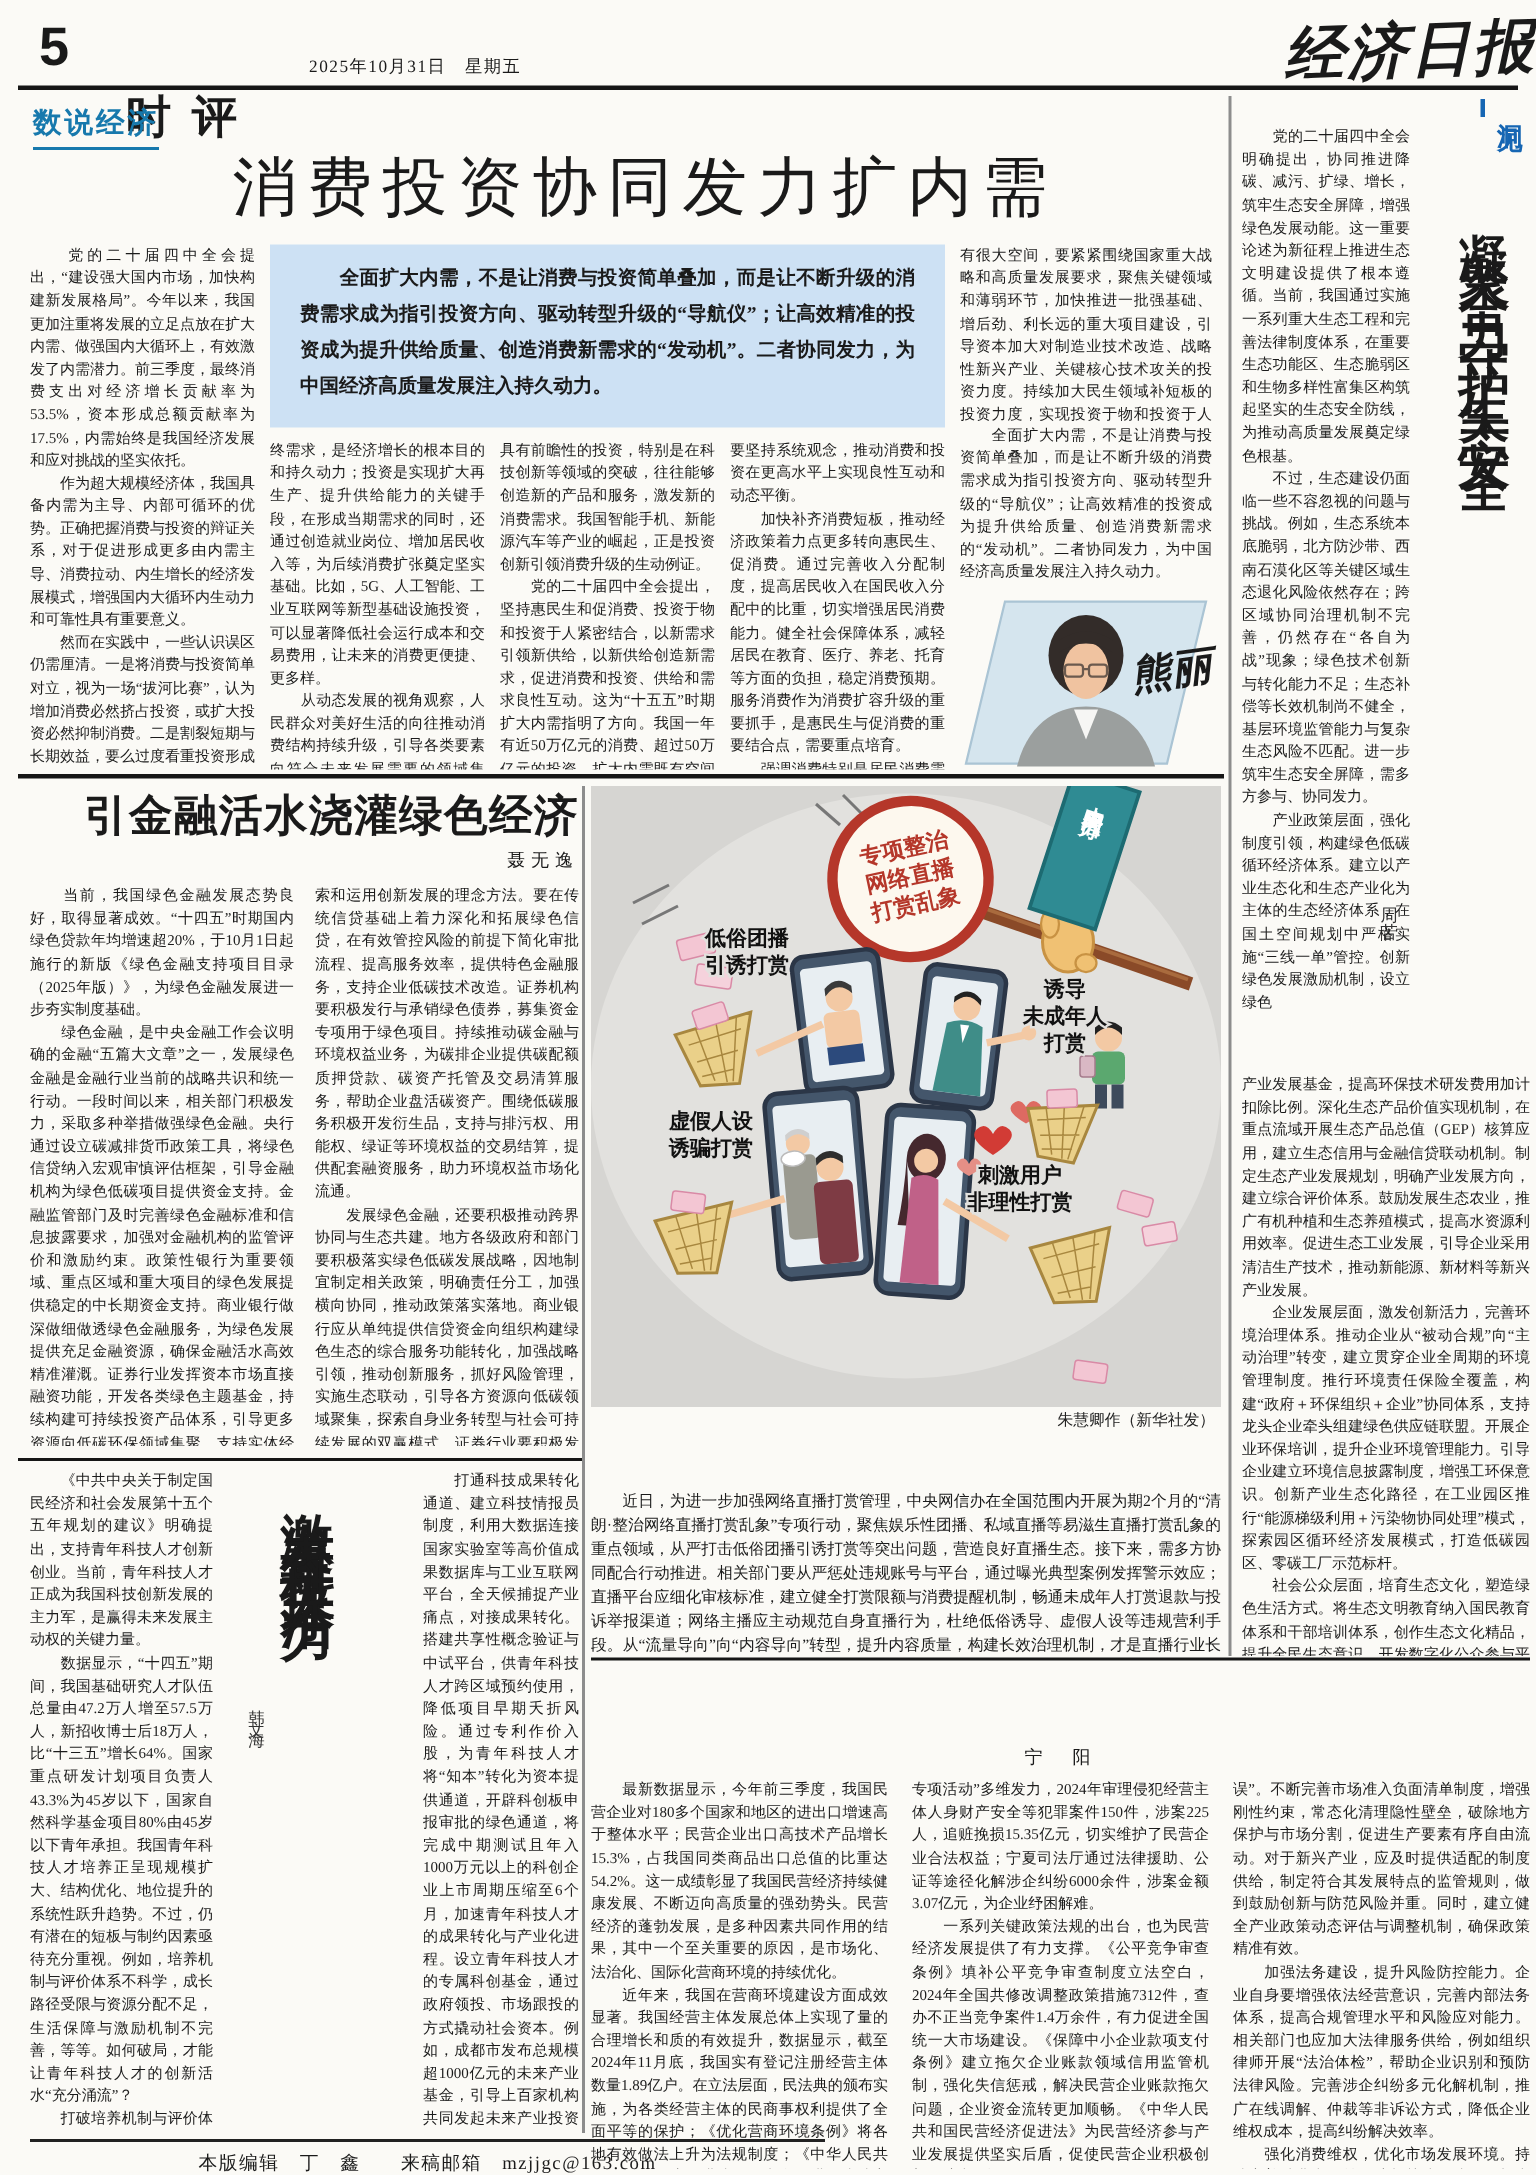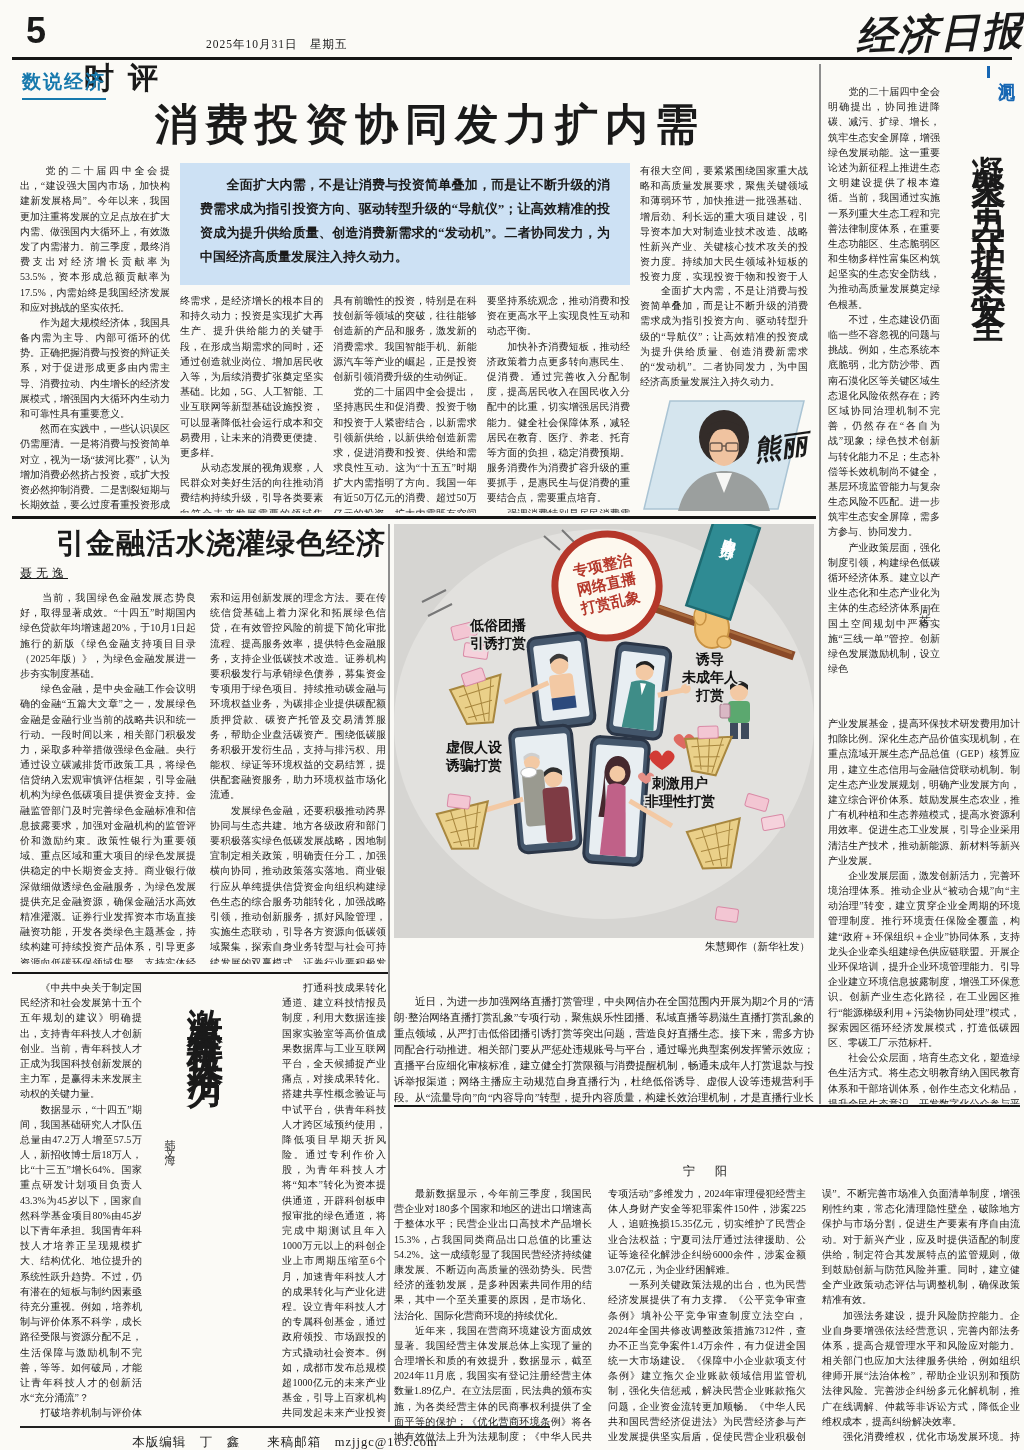--- a/index.html
+++ b/index.html
@@ -10,41 +10,41 @@
   .hei{font-family:"Liberation Sans","DejaVu Sans",sans-serif;}
   .rule{background:#161616;}
   .vline{background:#8d8d8d;}
   
   .pgnum{left:26px;top:10px;font-size:36px;font-weight:900;}
   .secname{left:84px;top:14px;font-size:30px;font-weight:900;letter-spacing:14px;margin-top:44px;}
   .dateline{left:206px;top:37px;font-size:11.5px;letter-spacing:1px;}
   .paper{left:856px;top:6px;font-size:40px;font-weight:900;font-style:italic;transform:rotate(-2deg);letter-spacing:2px;}
   
   .shuoshuo{left:22px;top:69px;font-size:19px;font-weight:800;color:#1779ad;border-bottom:2.5px solid #1779ad;padding-bottom:3px;letter-spacing:2px;}
-  .mainhead{left:50px;top:96px;width:760px;text-align:center;font-size:43px;font-weight:700;letter-spacing:7px;}
+  .mainhead{left:50px;top:96px;width:760px;text-align:center;font-size:43px;font-weight:400;letter-spacing:7px;}
   .mainbody{left:20px;top:163px;width:798px;height:350px;display:flex;gap:10px;}
   .mcol{flex:0 0 150px;height:350px;}
   .mid{flex:0 0 450px;display:flex;flex-direction:column;}
   .hbox{height:112px;background:#cde1f4;padding:10px 20px;font-size:13px;font-weight:bold;line-height:1.85;text-align:justify;white-space:pre-wrap;overflow:hidden;}
   .midcols{display:flex;gap:10px;margin-top:8px;}
   .midcols>div{flex:1;height:220px;}
   .c5{flex:0 0 168px;display:flex;flex-direction:column;}
   .c5a{height:118px;}
   .c5q{height:112px;margin-top:2px;}
   .photo{position:relative;height:116px;margin-top:2px;}
   
   .ecobox{left:828px;top:66px;width:192px;height:1038px;}
   .ecotag{position:absolute;right:2px;top:0;writing-mode:vertical-rl;font-size:17px;font-weight:800;color:#1666b3;border-left:3px solid #1666b3;padding:2px 0 2px 5px;letter-spacing:4px;}
   .ecotitle{position:absolute;right:8px;top:62px;writing-mode:vertical-rl;font-size:34px;font-weight:900;letter-spacing:17px;height:570px;}
   .ecoauthor{position:absolute;right:88px;top:530px;writing-mode:vertical-rl;font-size:11.5px;letter-spacing:10px;color:#333;}
   .econarrow{position:absolute;left:0;top:18px;width:112px;height:642px;}
   .ecowide{position:absolute;left:0;top:650px;width:192px;height:388px;}
   
   .finhead{left:20px;top:524px;width:366px;text-align:right;font-size:29px;font-weight:900;letter-spacing:1px;}
-  .finauthor{left:20px;top:565px;width:366px;text-align:left;font-size:12px;letter-spacing:4px;text-decoration:underline;}
+  .finauthor{left:20px;top:565px;width:366px;text-align:right;font-size:12px;letter-spacing:4px;}
   .fincols{left:20px;top:590px;width:366px;display:flex;gap:14px;}
   .fincols>div{flex:1;height:374px;}
   
   .cartoonbox{left:394px;top:524px;width:420px;height:414px;}
   .credit{left:394px;top:940px;width:416px;text-align:right;font-size:10.5px;color:#222;}
   .tiphead{left:398px;top:957px;font-size:25px;font-weight:900;letter-spacing:3px;}
   .tipbody{left:394px;top:994px;width:420px;height:110px;font-size:10.5px;}
   
   .minhead{left:394px;top:1112px;width:626px;text-align:center;font-size:40px;font-weight:900;letter-spacing:3px;}
   .minauthor{left:394px;top:1163px;width:626px;text-align:center;font-size:12px;letter-spacing:4px;}

